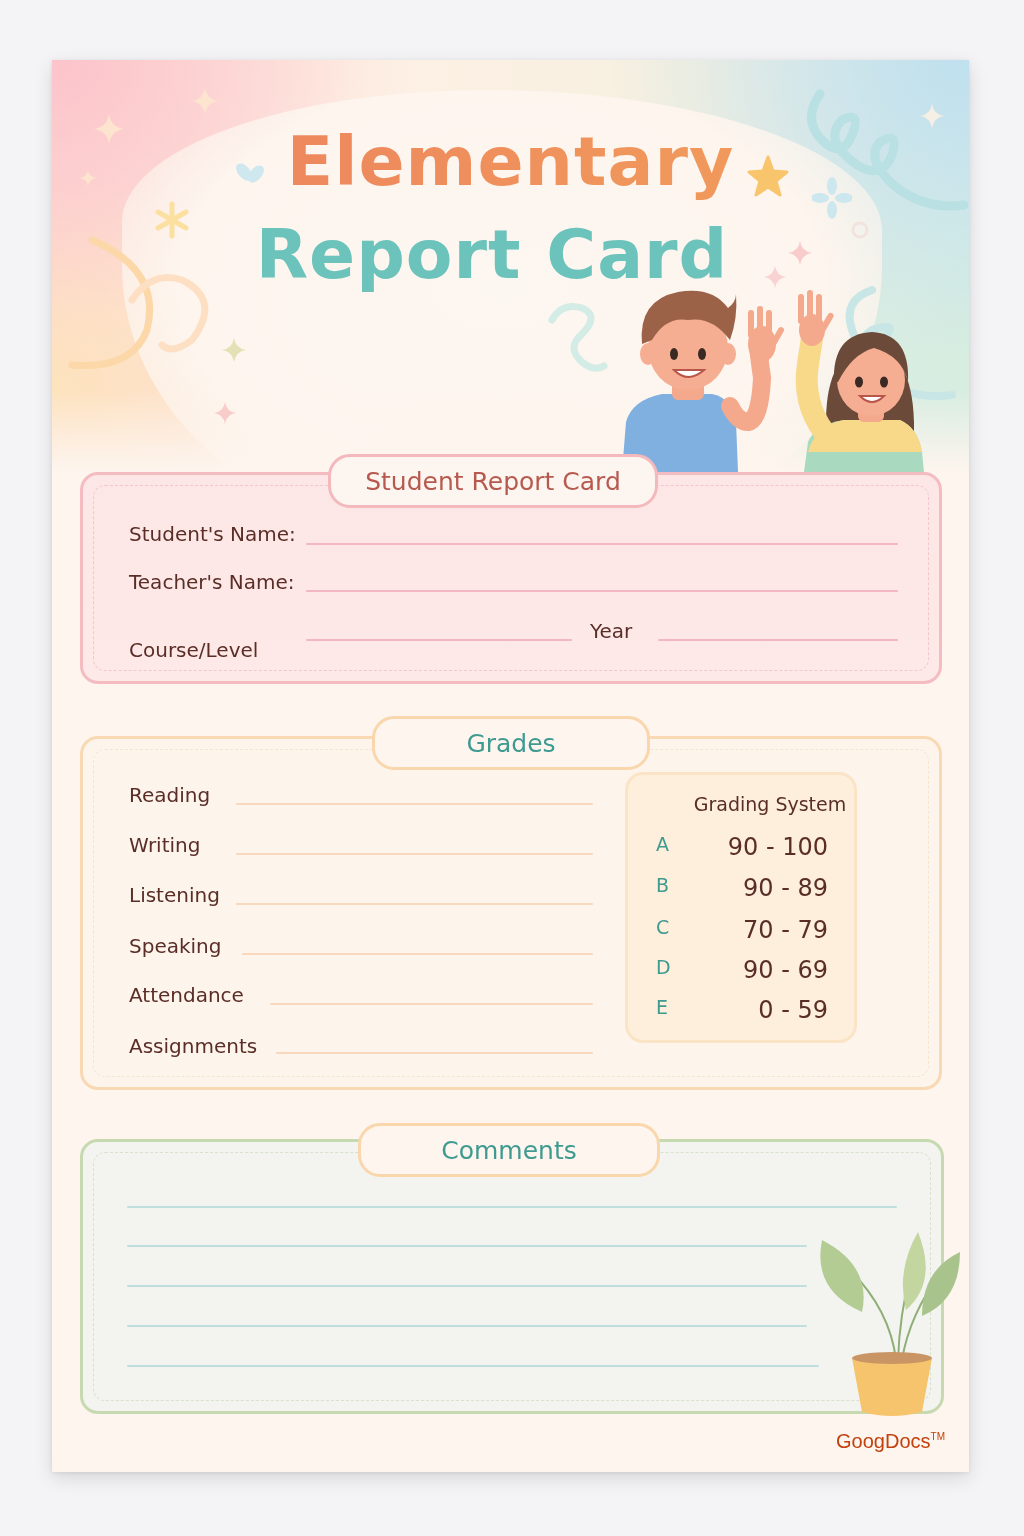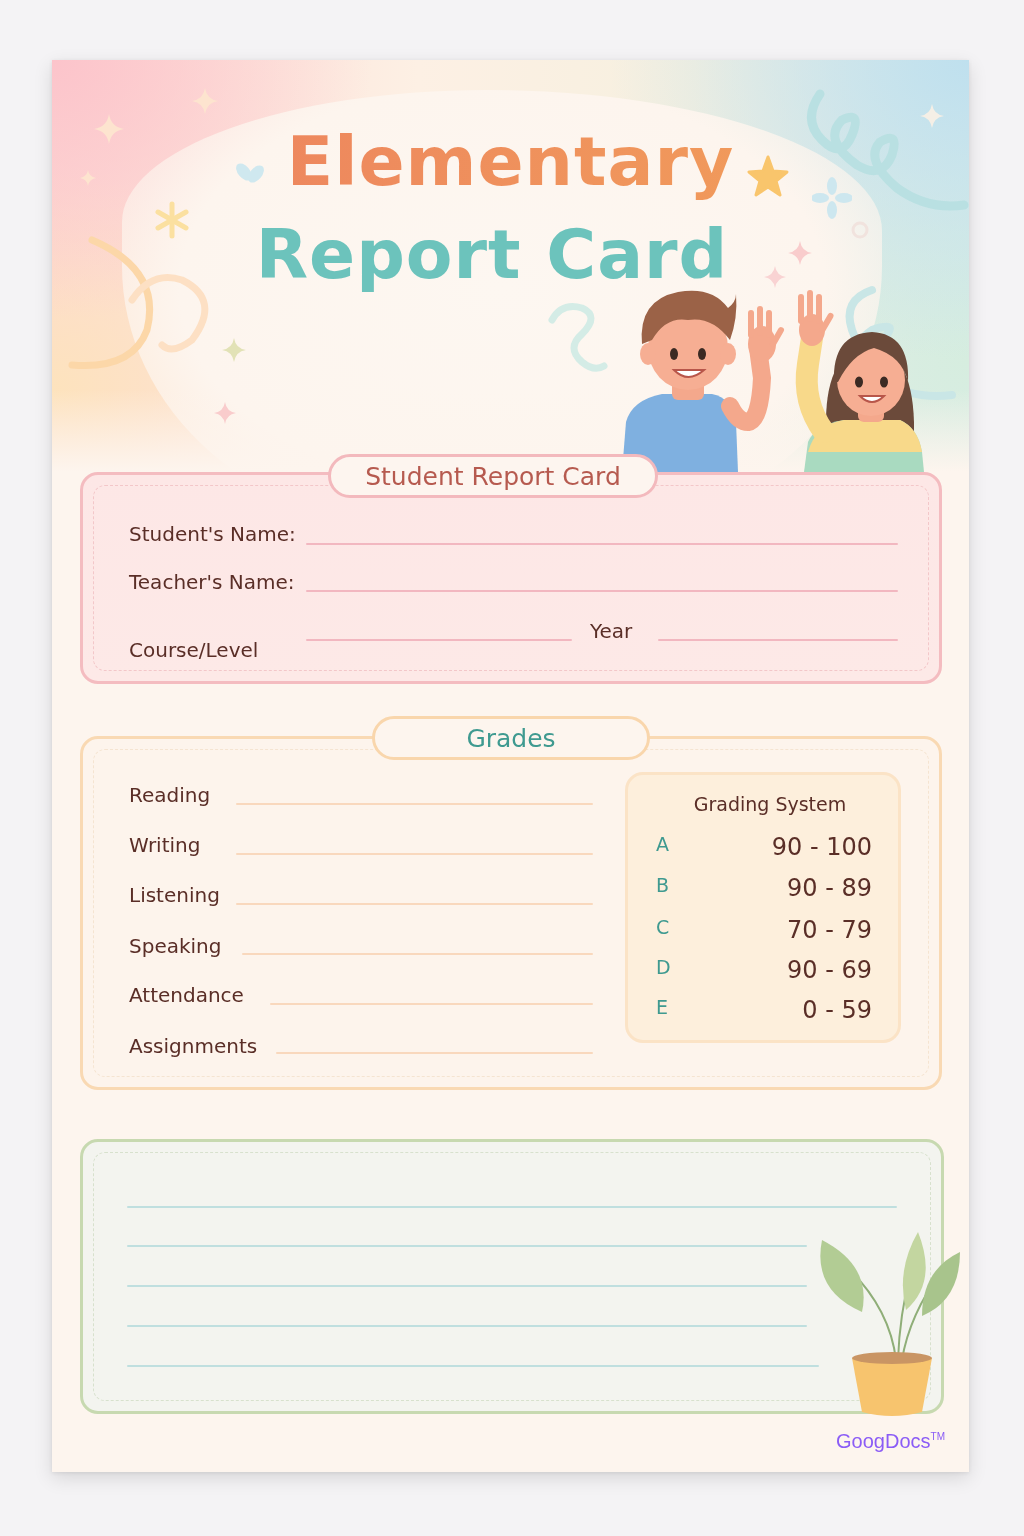--- a/index.html
+++ b/index.html
@@ -63,21 +63,21 @@
     position: absolute;
     border-radius: 18px;
   }
   .panel-inner {
     position: absolute; left: 10px; top: 10px; right: 10px; bottom: 10px;
     border-radius: 12px;
     border: 1.5px dashed rgba(0,0,0,0.0);
   }
   .pill {
     position: absolute;
-    height: 44px;
+    height: 54px;
     border-radius: 22px;
     display: flex; align-items: center; justify-content: center;
     font-size: 25px;
     font-family: "DejaVu Sans", sans-serif;
   }
 
   
   .student-panel {
     left: 28px; top: 412px; width: 862px; height: 212px;
     background: linear-gradient(180deg, #fde7e6 0%, #fde9e7 100%);
@@ -108,21 +108,21 @@
   .grades-pill {
     left: 320px; top: 656px; width: 278px;
     background: #fdf5ee;
     border: 3px solid #f9d6ac;
     color: #3f9a90;
   }
   .grade-line {
     position: absolute; height: 2px; background: #f9d8bd; border-radius: 1px;
   }
   .grading-box {
-    position: absolute; left: 573px; top: 712px; width: 276px; height: 271px;
+    position: absolute; left: 573px; top: 712px; width: 232px; height: 271px;
     background: #fdefdc;
     border: 3px solid #fbe3c6;
     border-radius: 18px;
   }
   .grading-title {
     position: absolute; left: 0; width: 284px; top: 18px; text-align: center;
     font-size: 19px; color: #5a2e27;
   }
   .grading-letter {
     position: absolute; left: 28px; font-size: 19px; color: #3f9a90;
@@ -144,21 +144,21 @@
     border: 3px solid #f9d6ac;
     color: #3f9a90;
   }
   .comment-line {
     position: absolute; height: 2px; background: #bfdfdf; border-radius: 1px;
   }
   .plant { position: absolute; left: 758px; top: 1170px; width: 160px; height: 190px; }
 
   .watermark {
     position: absolute; right: 24px; top: 1370px;
-    font-size: 20px; color: #8b5cf6; font-family: "Liberation Sans", sans-serif;
+    font-size: 20px; color: #c2410c; font-family: "Liberation Sans", sans-serif;
   }
   .watermark sup { font-size: 10px; }
 </style>
 </head>
 <body>
 
 <div class="page">
 
   <div class="header-bg"></div>
   <div class="header-blob"></div>
@@ -319,20 +319,21 @@
     <div class="grading-range" style="top:141px">70 - 79</div>
     <div class="grading-letter" style="top:181px">D</div>
     <div class="grading-range" style="top:181px">90 - 69</div>
     <div class="grading-letter" style="top:221px">E</div>
     <div class="grading-range" style="top:221px">0 - 59</div>
   </div>
 
   <div class="panel comments-panel">
     <div class="panel-inner"></div>
   </div>
+  <div class="pill comments-pill">Comments</div>
 
   <div class="comment-line" style="left:75px;top:1146px;width:770px"></div>
   <div class="comment-line" style="left:75px;top:1185px;width:680px"></div>
   <div class="comment-line" style="left:75px;top:1225px;width:680px"></div>
   <div class="comment-line" style="left:75px;top:1265px;width:680px"></div>
   <div class="comment-line" style="left:75px;top:1305px;width:692px"></div>
 
   <svg class="plant" viewBox="0 0 160 190">
     <path d="M86 130 Q80 80 40 40" fill="none" stroke="#8fae78" stroke-width="2"></path>
     <path d="M88 130 Q90 70 110 10" fill="none" stroke="#8fae78" stroke-width="2"></path>

